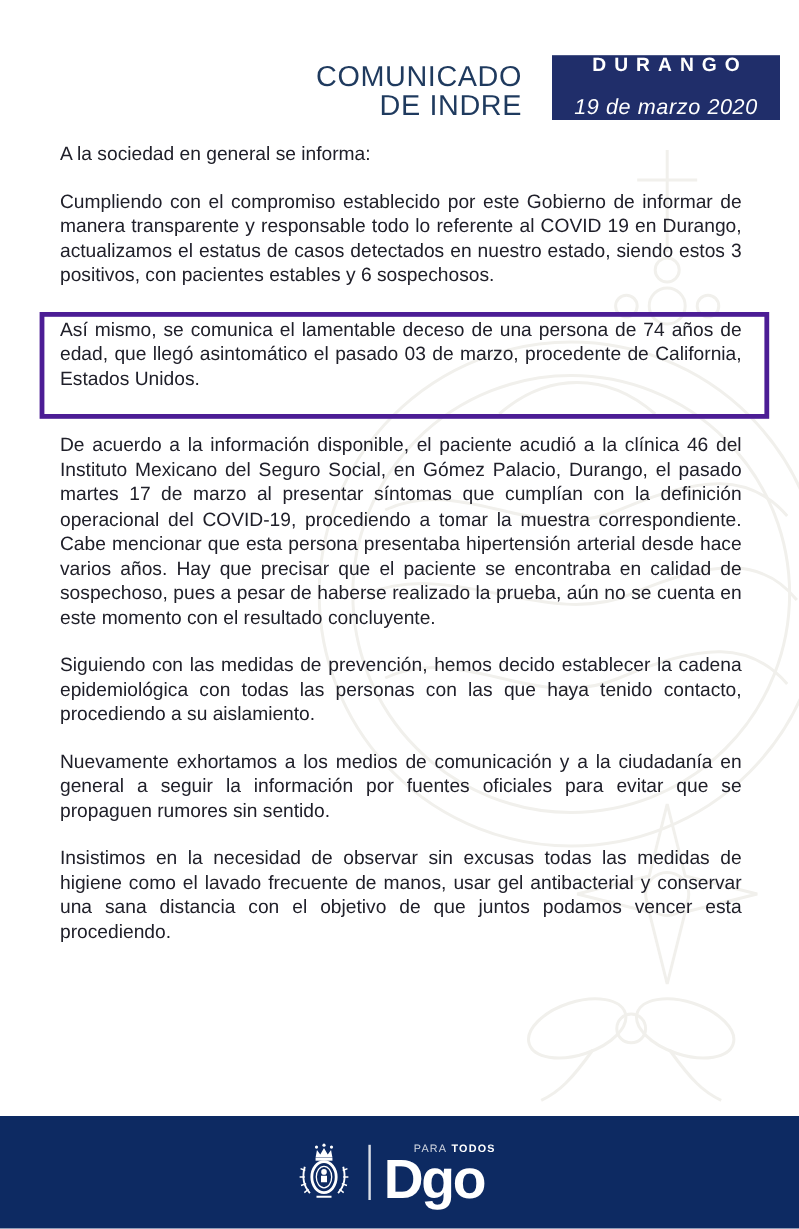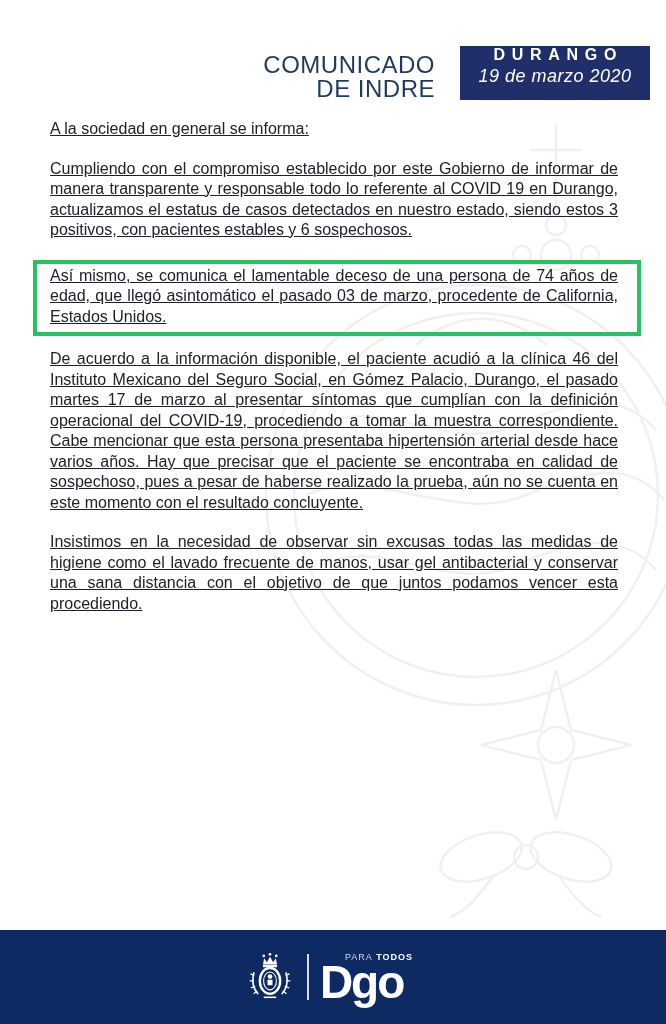--- a/index.html
+++ b/index.html
@@ -28,44 +28,44 @@
     font-size:24px;
     line-height:24px;
     letter-spacing:0.5px;
     margin:7px 25px 0 0;
     font-weight:400;
   }
   .badge{
     width:190px;height:54px;
     background:#202e6a;
     color:#ffffff;
-    display:flex;flex-direction:column;justify-content:flex-start;align-items:center;
+    display:flex;flex-direction:column;justify-content:space-between;align-items:center;
   }
   .badge-state{
     font-weight:bold;font-size:16px;letter-spacing:0.42em;
     margin-left:0.42em; 
   }
   .badge-date{
     font-style:italic;font-size:18px;letter-spacing:0.5px;margin-top:2px;
     font-family:"Liberation Sans", sans-serif;
   }
   
   .body{
     position:relative;z-index:1;
     margin:18px 48px 0 50px;
     color:#20202a;
     font-size:16px;
     line-height:20.5px;
     text-align:justify;
   }
-  .body p{margin:0 0 19px 0;text-decoration:underline;}
+  .body p{margin:0 0 19px 0;}
   .highlight-box{
-    border:4px solid #22c55e;
+    border:4px solid #4c1d95;
     margin:0 -23px 13px -17px;
-    padding:2px 19px 5px 13px;
+    padding:2px 19px 18px 13px;
   }
   .highlight-box p{margin:0;}
   
   .footer{
     position:absolute;left:0;bottom:0;z-index:2;
     width:666px;height:94px;
     background:#0d2a62;
     display:flex;align-items:center;justify-content:center;
   }
   .logo-group{display:flex;align-items:center;transform:translateX(-4px);}
@@ -130,20 +130,22 @@
 
   <div class="body">
     <p>A la sociedad en general se informa:</p>
     <p>Cumpliendo con el compromiso establecido por este Gobierno de informar de manera transparente y responsable todo lo referente al COVID 19 en Durango, actualizamos el estatus de casos detectados en nuestro estado, siendo estos 3 positivos, con pacientes estables y 6 sospechosos.</p>
 
     <div class="highlight-box">
       <p>Así mismo, se comunica el lamentable deceso de una persona de 74 años de edad, que llegó asintomático el pasado 03 de marzo, procedente de California, Estados Unidos.</p>
     </div>
 
     <p>De acuerdo a la información disponible, el paciente acudió a la clínica 46 del Instituto Mexicano del Seguro Social, en Gómez Palacio, Durango, el pasado martes 17 de marzo al presentar síntomas que cumplían con la definición operacional del COVID-19, procediendo a tomar la muestra correspondiente. Cabe mencionar que esta persona presentaba hipertensión arterial desde hace varios años. Hay que precisar que el paciente se encontraba en calidad de sospechoso, pues a pesar de haberse realizado la prueba, aún no se cuenta en este momento con el resultado concluyente.</p>
+    <p>Siguiendo con las medidas de prevención,  hemos decido establecer la cadena epidemiológica con todas las personas con las que haya tenido contacto, procediendo a su aislamiento.</p>
+    <p>Nuevamente exhortamos a los medios de comunicación y a la ciudadanía en general a seguir la información por fuentes oficiales para evitar que se propaguen rumores sin sentido.</p>
     <p>Insistimos en la necesidad de observar sin excusas todas las medidas de higiene como el lavado frecuente de manos, usar gel antibacterial y conservar una sana distancia con el objetivo de que juntos podamos vencer esta procediendo.</p>
   </div>
 
   <div class="footer">
     <div class="logo-group">
 
       <svg width="50" height="52" viewBox="0 0 64 64">
         <g fill="#ffffff" stroke="none">
           <circle cx="24" cy="5" r="1.7"></circle>
           <circle cx="32" cy="3" r="1.7"></circle>

